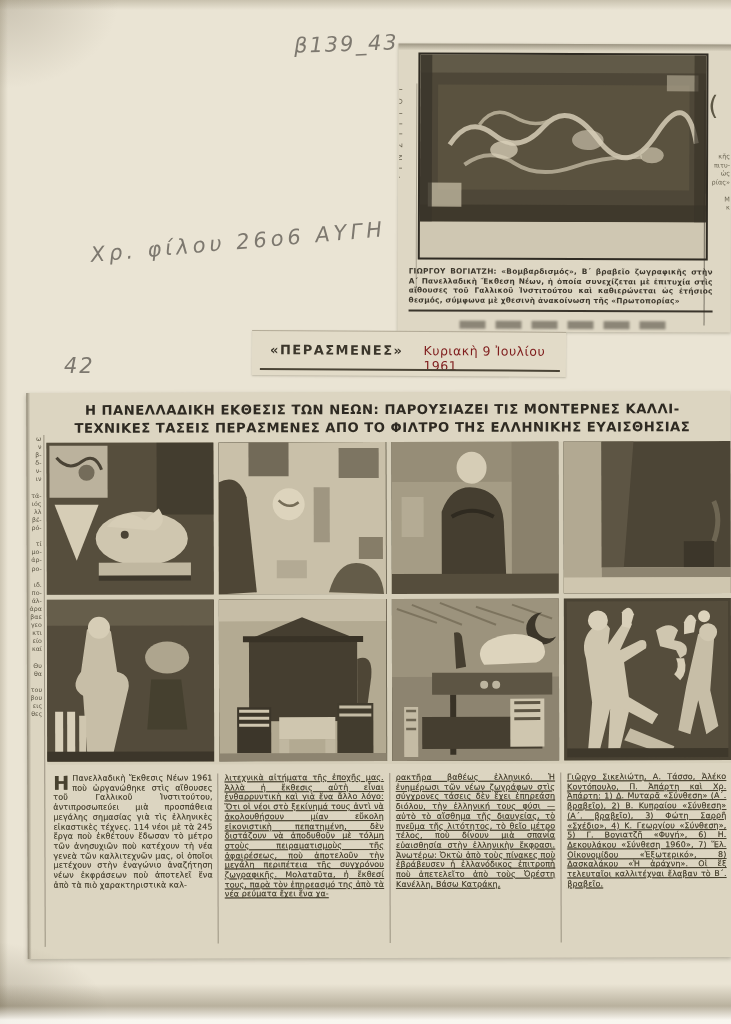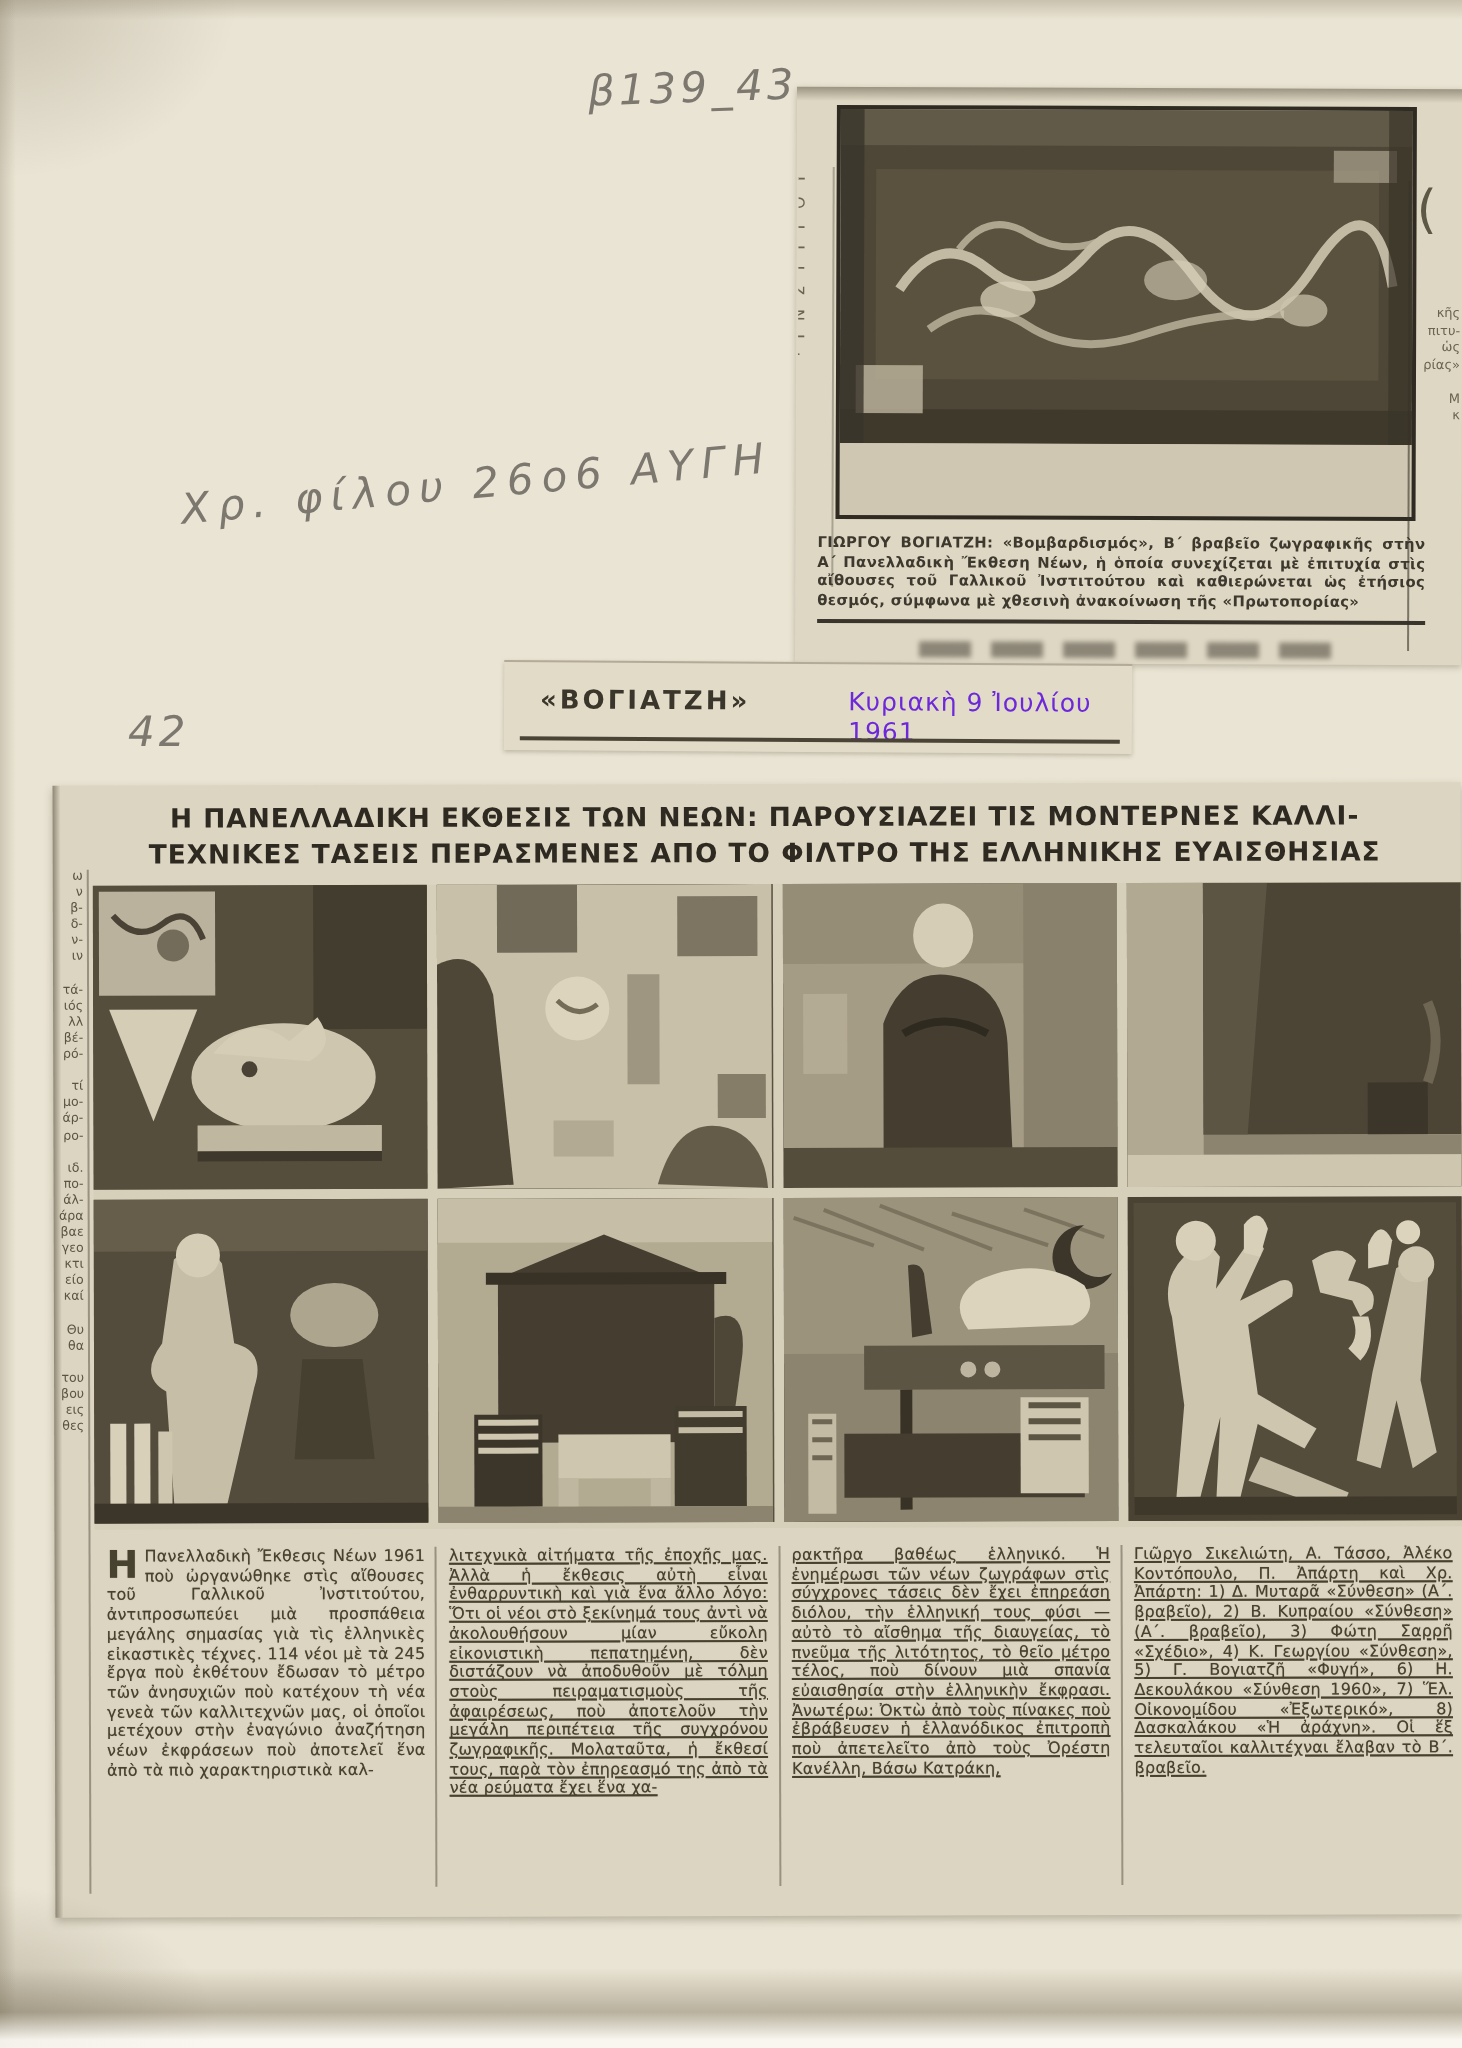--- a/index.html
+++ b/index.html
@@ -58,21 +58,21 @@
   #top-clip .rstrip .paren { font-size:26px; color:#5d5745; line-height:26px; }
   #top-clip .rstrip .frag { font-size:6.5px; line-height:8.5px; color:#6a6452;
     white-space:pre-line; margin-top:34px;text-align:right; }
 
   
   #masthead { position:absolute; left:252px; top:331px; width:314px; height:45px;
     background:#e2dbc8; transform:rotate(.35deg); box-shadow:0 1px 2px rgba(90,82,64,.3);
     border-top:1px solid rgba(110,100,80,.4); padding:11px 14px 0 18px; }
   #masthead .row { display:flex; align-items:baseline; }
   #masthead .paper-name { font-weight:bold; font-size:13px; letter-spacing:1.5px; color:#3b362b; }
-  #masthead .issue-date { font-size:12.5px; margin-left:49px; color:#6d28d9; letter-spacing:.5px; }
+  #masthead .issue-date { font-size:12.5px; margin-left:20px; color:#7f1d1d; letter-spacing:.5px; }
   #masthead .rule { position:absolute; left:8px; right:6px; bottom:5px; height:1.8px; background:#4a4436; }
 
   
   #main-clip { position:absolute; left:27px; top:392px; width:704px; height:566px;
     background:#dcd5c1; box-shadow:0 2px 4px rgba(90,82,64,.35); transform:rotate(-.15deg); }
   #main-clip .torn-left { position:absolute; left:0; top:0; width:4px; height:100%;
     background:linear-gradient(90deg, rgba(80,72,56,.55), transparent); }
   #main-clip .sliver { position:absolute; left:2px; top:42px; width:16px; height:512px;
     font-size:6.3px; line-height:8.1px; color:#5a5443; white-space:pre-line;
     text-align:right; padding-right:2px; overflow:hidden;
@@ -137,21 +137,21 @@
 ὡς
 ρίας»
 
 Μ
 κ</div>
   </div>
 </div>
 
 <div id="masthead">
   <div class="row">
-    <span class="paper-name">«ΒΟΓΙΑΤΖΗ»</span>
+    <span class="paper-name">«ΠΕΡΑΣΜΕΝΕΣ»</span>
     <span class="issue-date">Κυριακὴ 9 Ἰουλίου 1961</span>
   </div>
   <div class="rule"></div>
 </div>
 
 <div id="main-clip">
   <div class="torn-left"></div>
   <div class="sliver">ω
 ν
 β-

